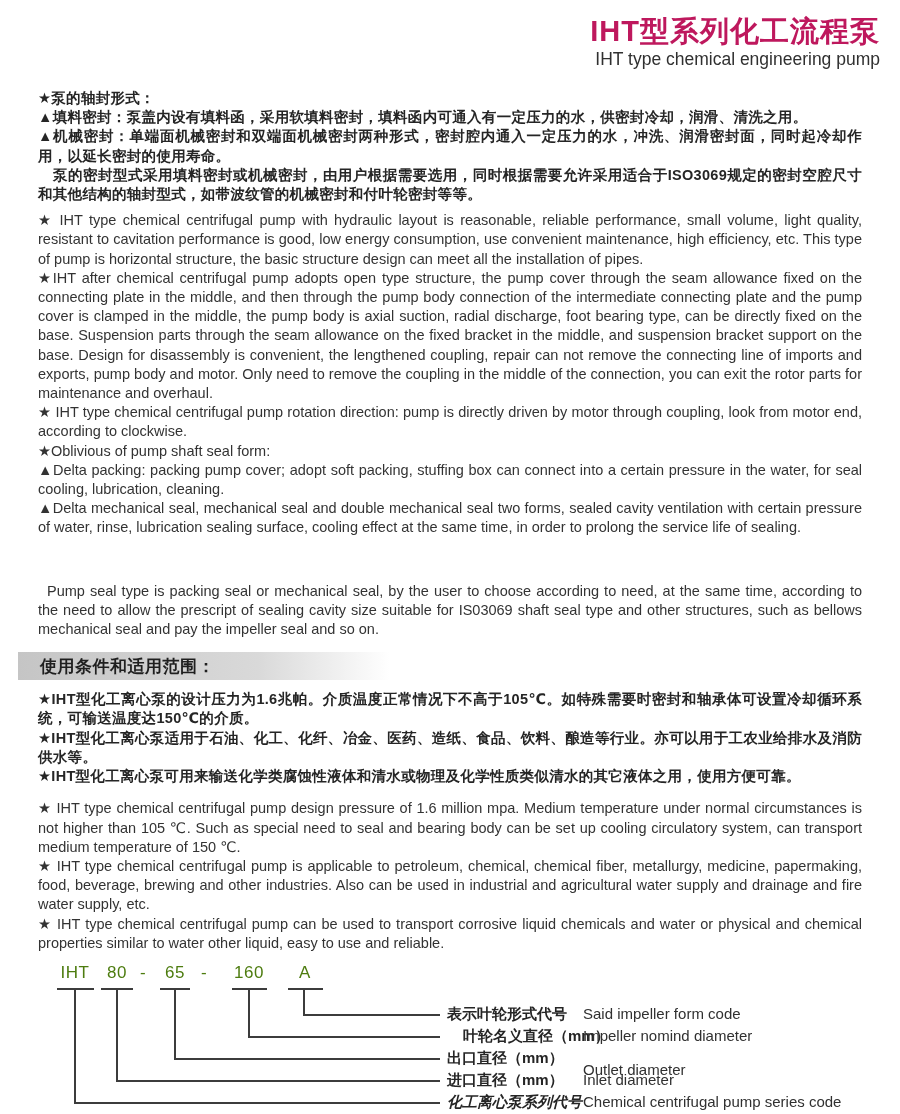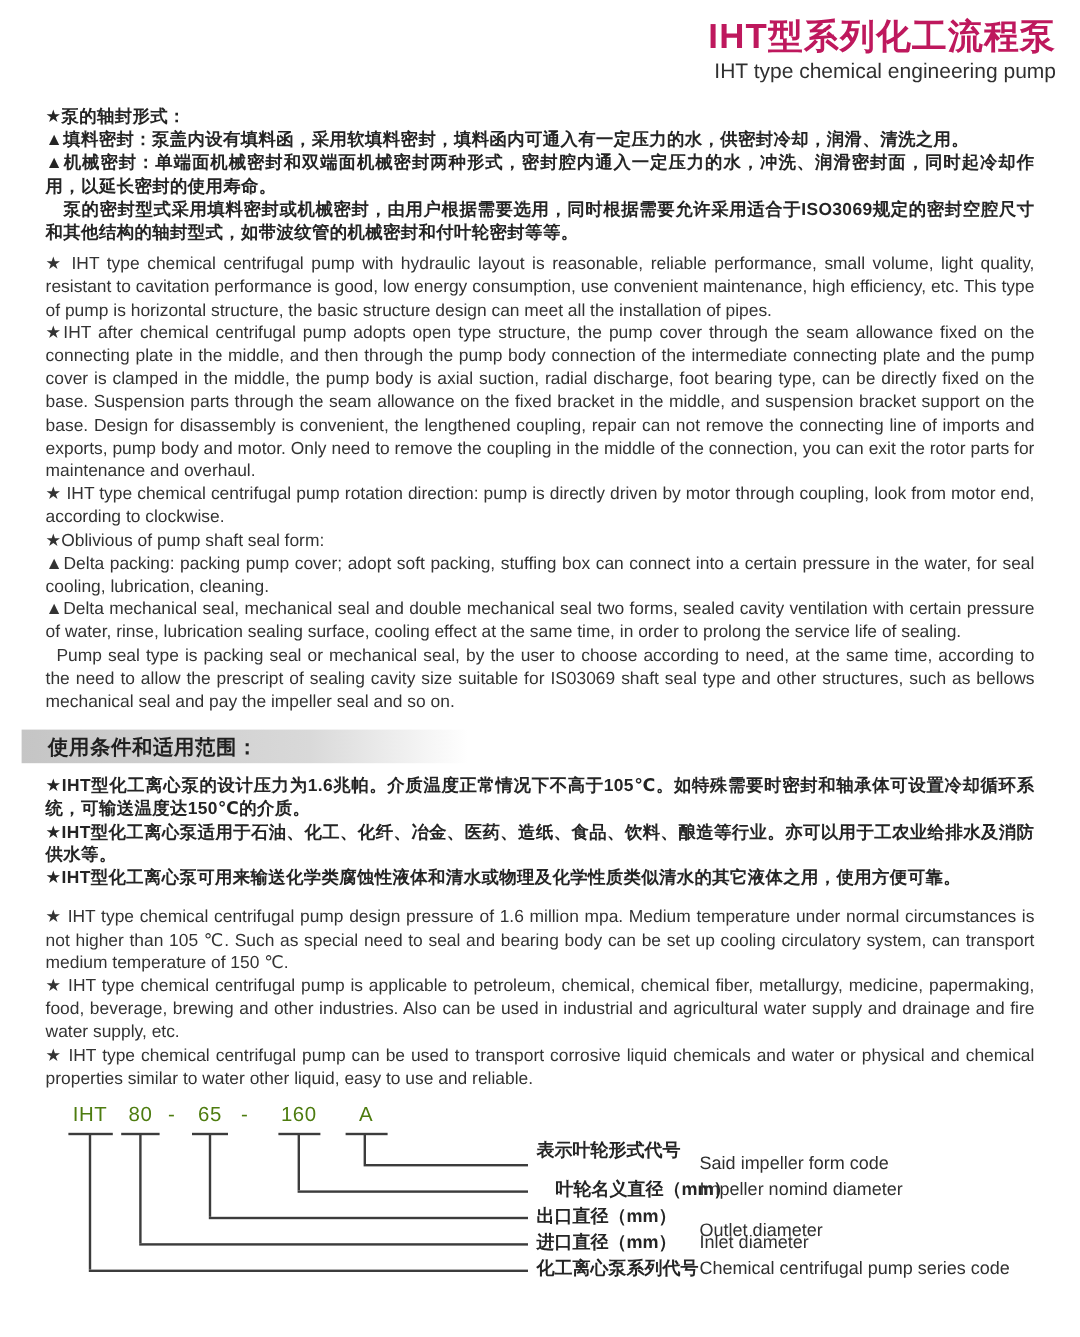--- a/index.html
+++ b/index.html
@@ -11,21 +11,21 @@
   .doc-header{padding-top:14px;text-align:right;margin-right:-18px;}
   .doc-title{font-size:29px;font-weight:bold;letter-spacing:1px;line-height:34px;color:#be185d;}
   .doc-subtitle{font-size:17.5px;line-height:20px;color:#303030;margin-top:1px;}
 
   
   .zh-block{margin-top:20px;}
   .p{font-size:14.5px;line-height:19.2px;text-align:justify;margin:0;}
   .p-zh{font-weight:bold;color:#252525;letter-spacing:0.3px;}
   .p-en{color:#333;}
   .indent-zh{text-indent:15px;}
-  .indent-en{text-indent:9px;}
+  .indent-en{text-indent:9px;margin-top:44px;}
   .en-block{margin-top:7px;}
 
   
   .section-band{position:relative;margin-left:-20px;height:28px;display:flex;align-items:center;
                 padding-left:22px;box-sizing:border-box;}
   .band-conditions{width:600px;margin-top:13px;margin-bottom:10px;
                 background:linear-gradient(to right,#c5c5c5 0%,#d9d9d9 40%,#ffffff 62%);}
   .band-model{width:415px;margin-top:15px;margin-bottom:10px;
                 background:linear-gradient(to right,#c3c3c3 0%,#d6d6d6 55%,#f2f2f2 100%);}
   .band-zh{font-size:17px;font-weight:bold;color:#1f1f1f;letter-spacing:0.5px;}
@@ -107,25 +107,25 @@
     <div class="v-line" style="left:136px;height:69px;"></div>
     <div class="v-line" style="left:78px;height:91px;"></div>
     <div class="v-line" style="left:36px;height:113px;"></div>
 
     <div class="h-line" style="left:265px;top:51px;width:137px;"></div>
     <div class="h-line" style="left:210px;top:73px;width:192px;"></div>
     <div class="h-line" style="left:136px;top:95px;width:266px;"></div>
     <div class="h-line" style="left:78px;top:117px;width:324px;"></div>
     <div class="h-line" style="left:36px;top:139px;width:366px;"></div>
 
-    <span class="lbl lbl-zh" style="top:30px;">表示叶轮形式代号</span>
+    <span class="lbl lbl-zh" style="top:41px;">表示叶轮形式代号</span>
     <span class="lbl lbl-en" style="top:41px;">Said impeller form code</span>
     <span class="lbl lbl-zh" style="top:63px;margin-left:16px;">叶轮名义直径（mm）</span>
     <span class="lbl lbl-en" style="top:63px;">Impeller nomind diameter</span>
     <span class="lbl lbl-zh" style="top:85px;">出口直径（mm）</span>
     <span class="lbl lbl-en" style="top:97px;">Outlet diameter</span>
     <span class="lbl lbl-zh" style="top:107px;">进口直径（mm）</span>
     <span class="lbl lbl-en" style="top:107px;">Inlet diameter</span>
-    <span class="lbl lbl-zh" style="top:129px;">化工离心泵系列代号</span>
+    <span class="lbl lbl-zh" style="top:129px;font-style:italic;">化工离心泵系列代号</span>
     <span class="lbl lbl-en" style="top:129px;">Chemical centrifugal pump series code</span>
   </div>
 
 </div>
 
 </body></html>

